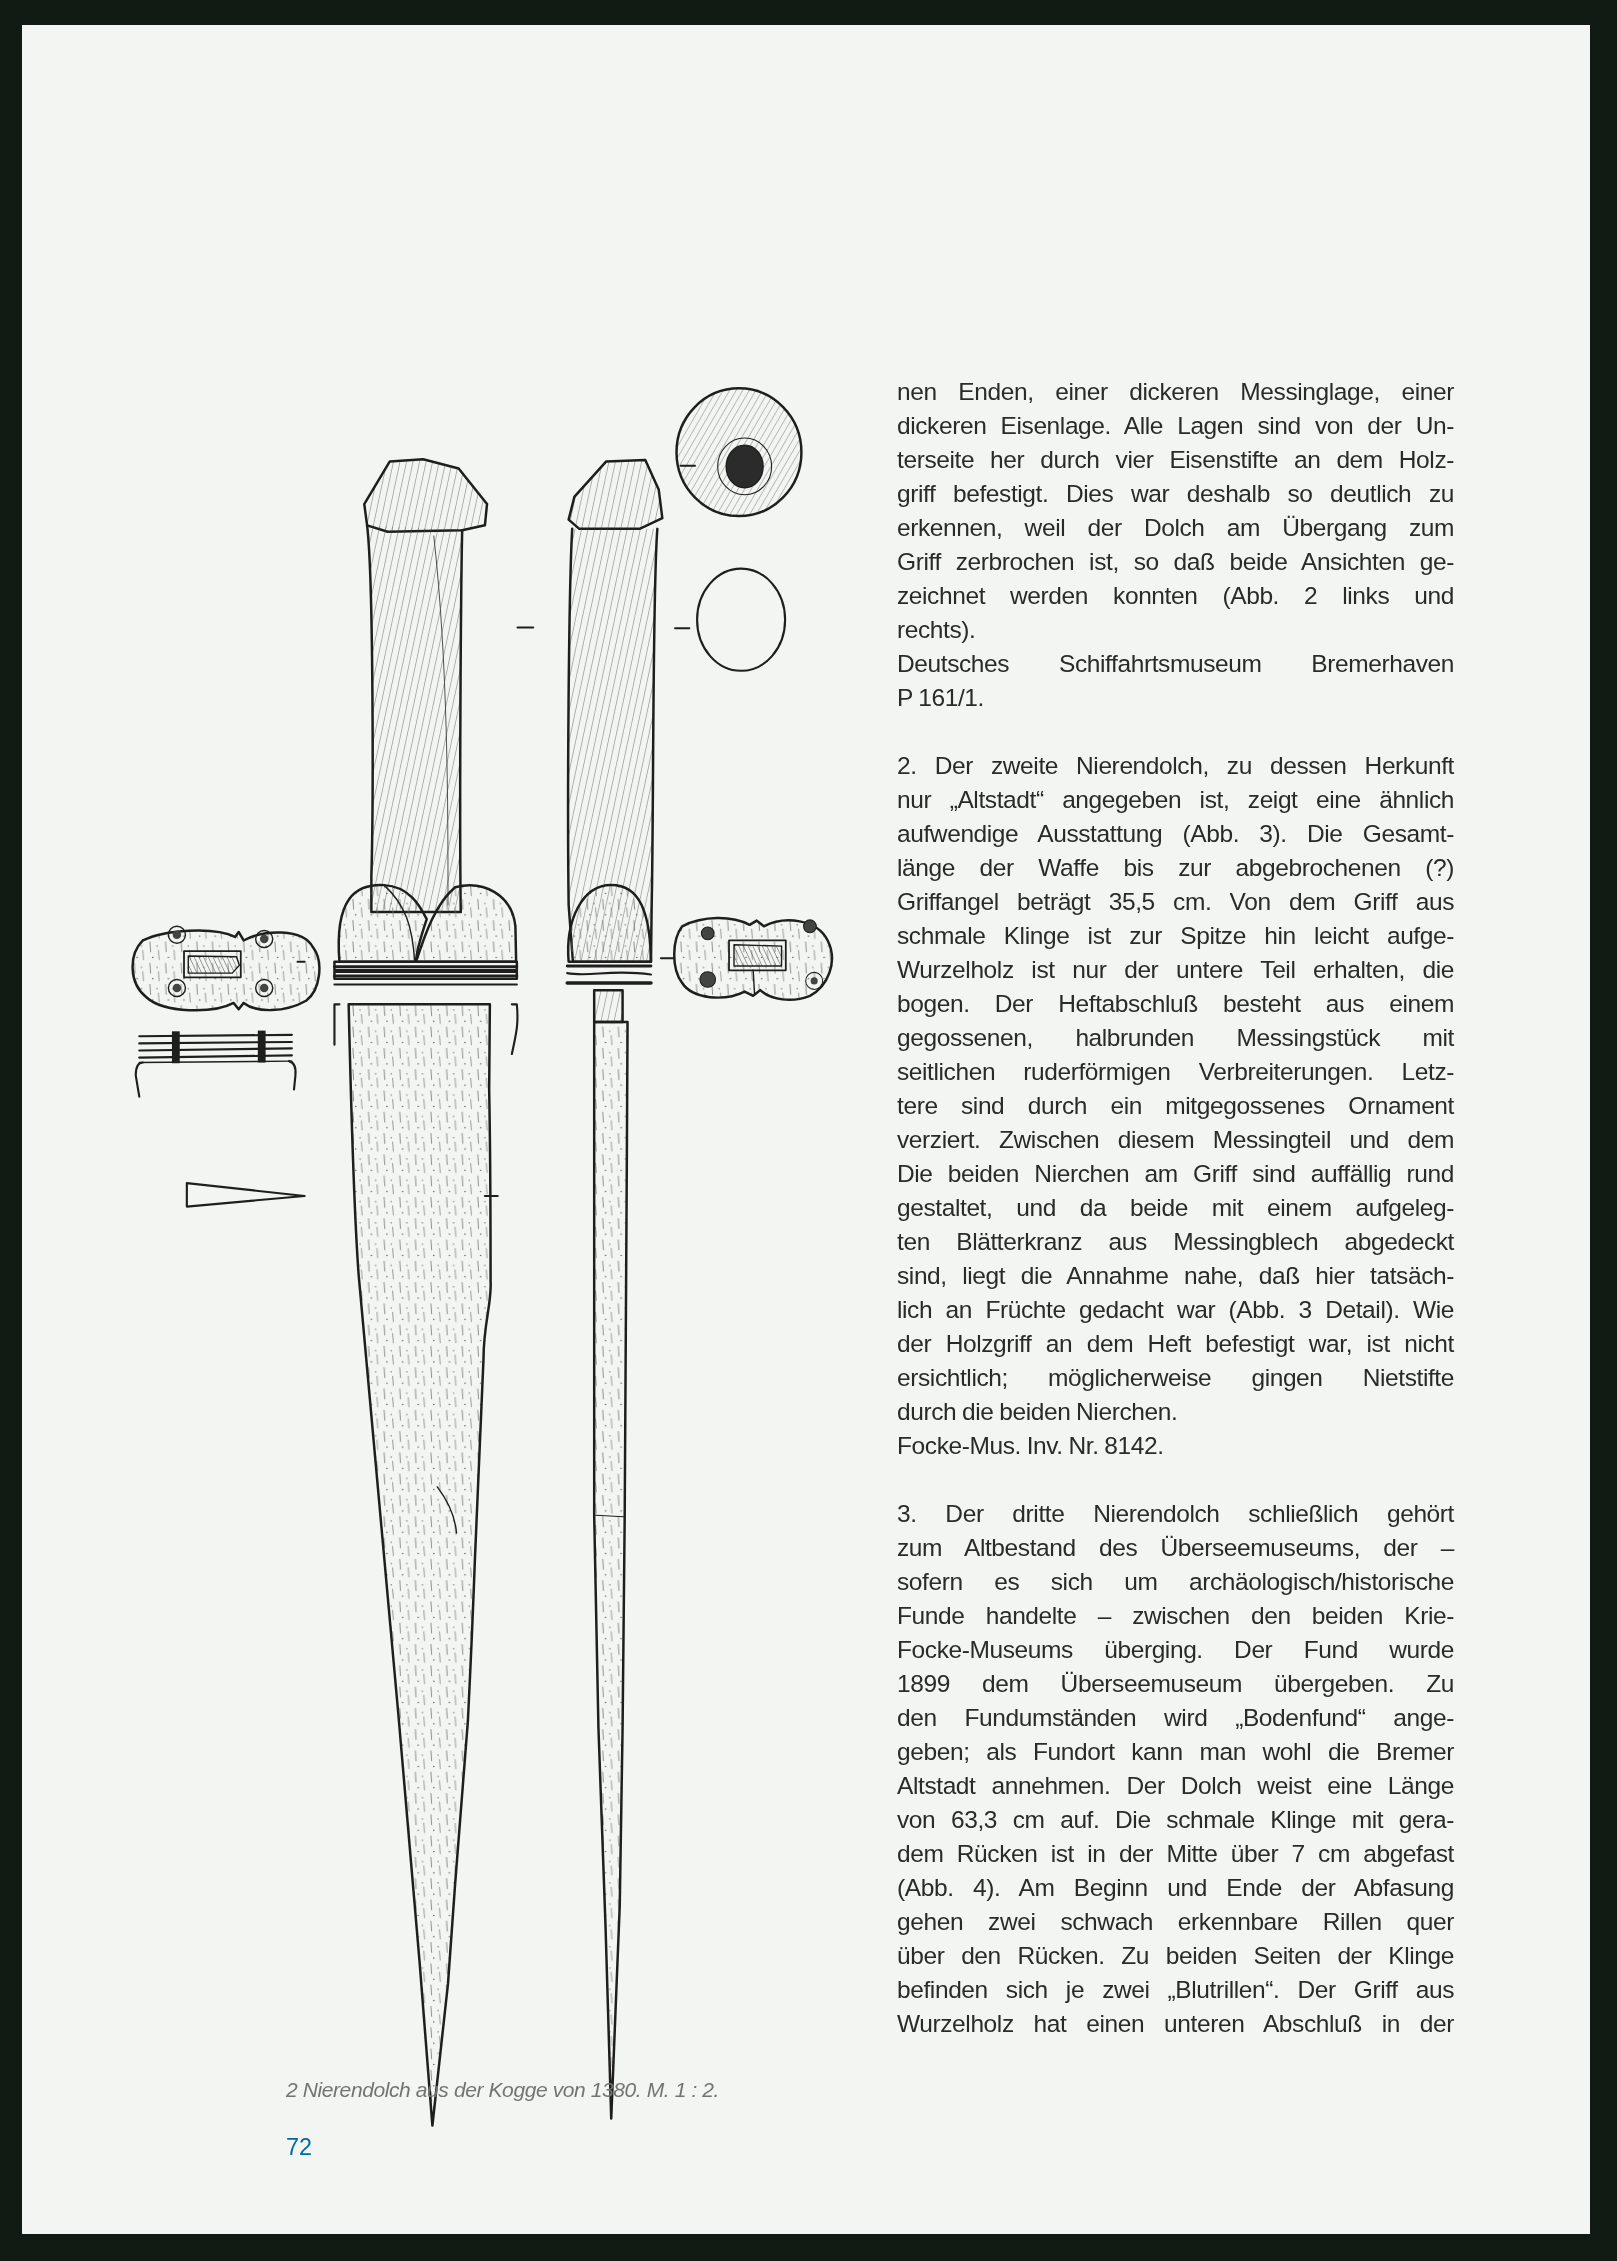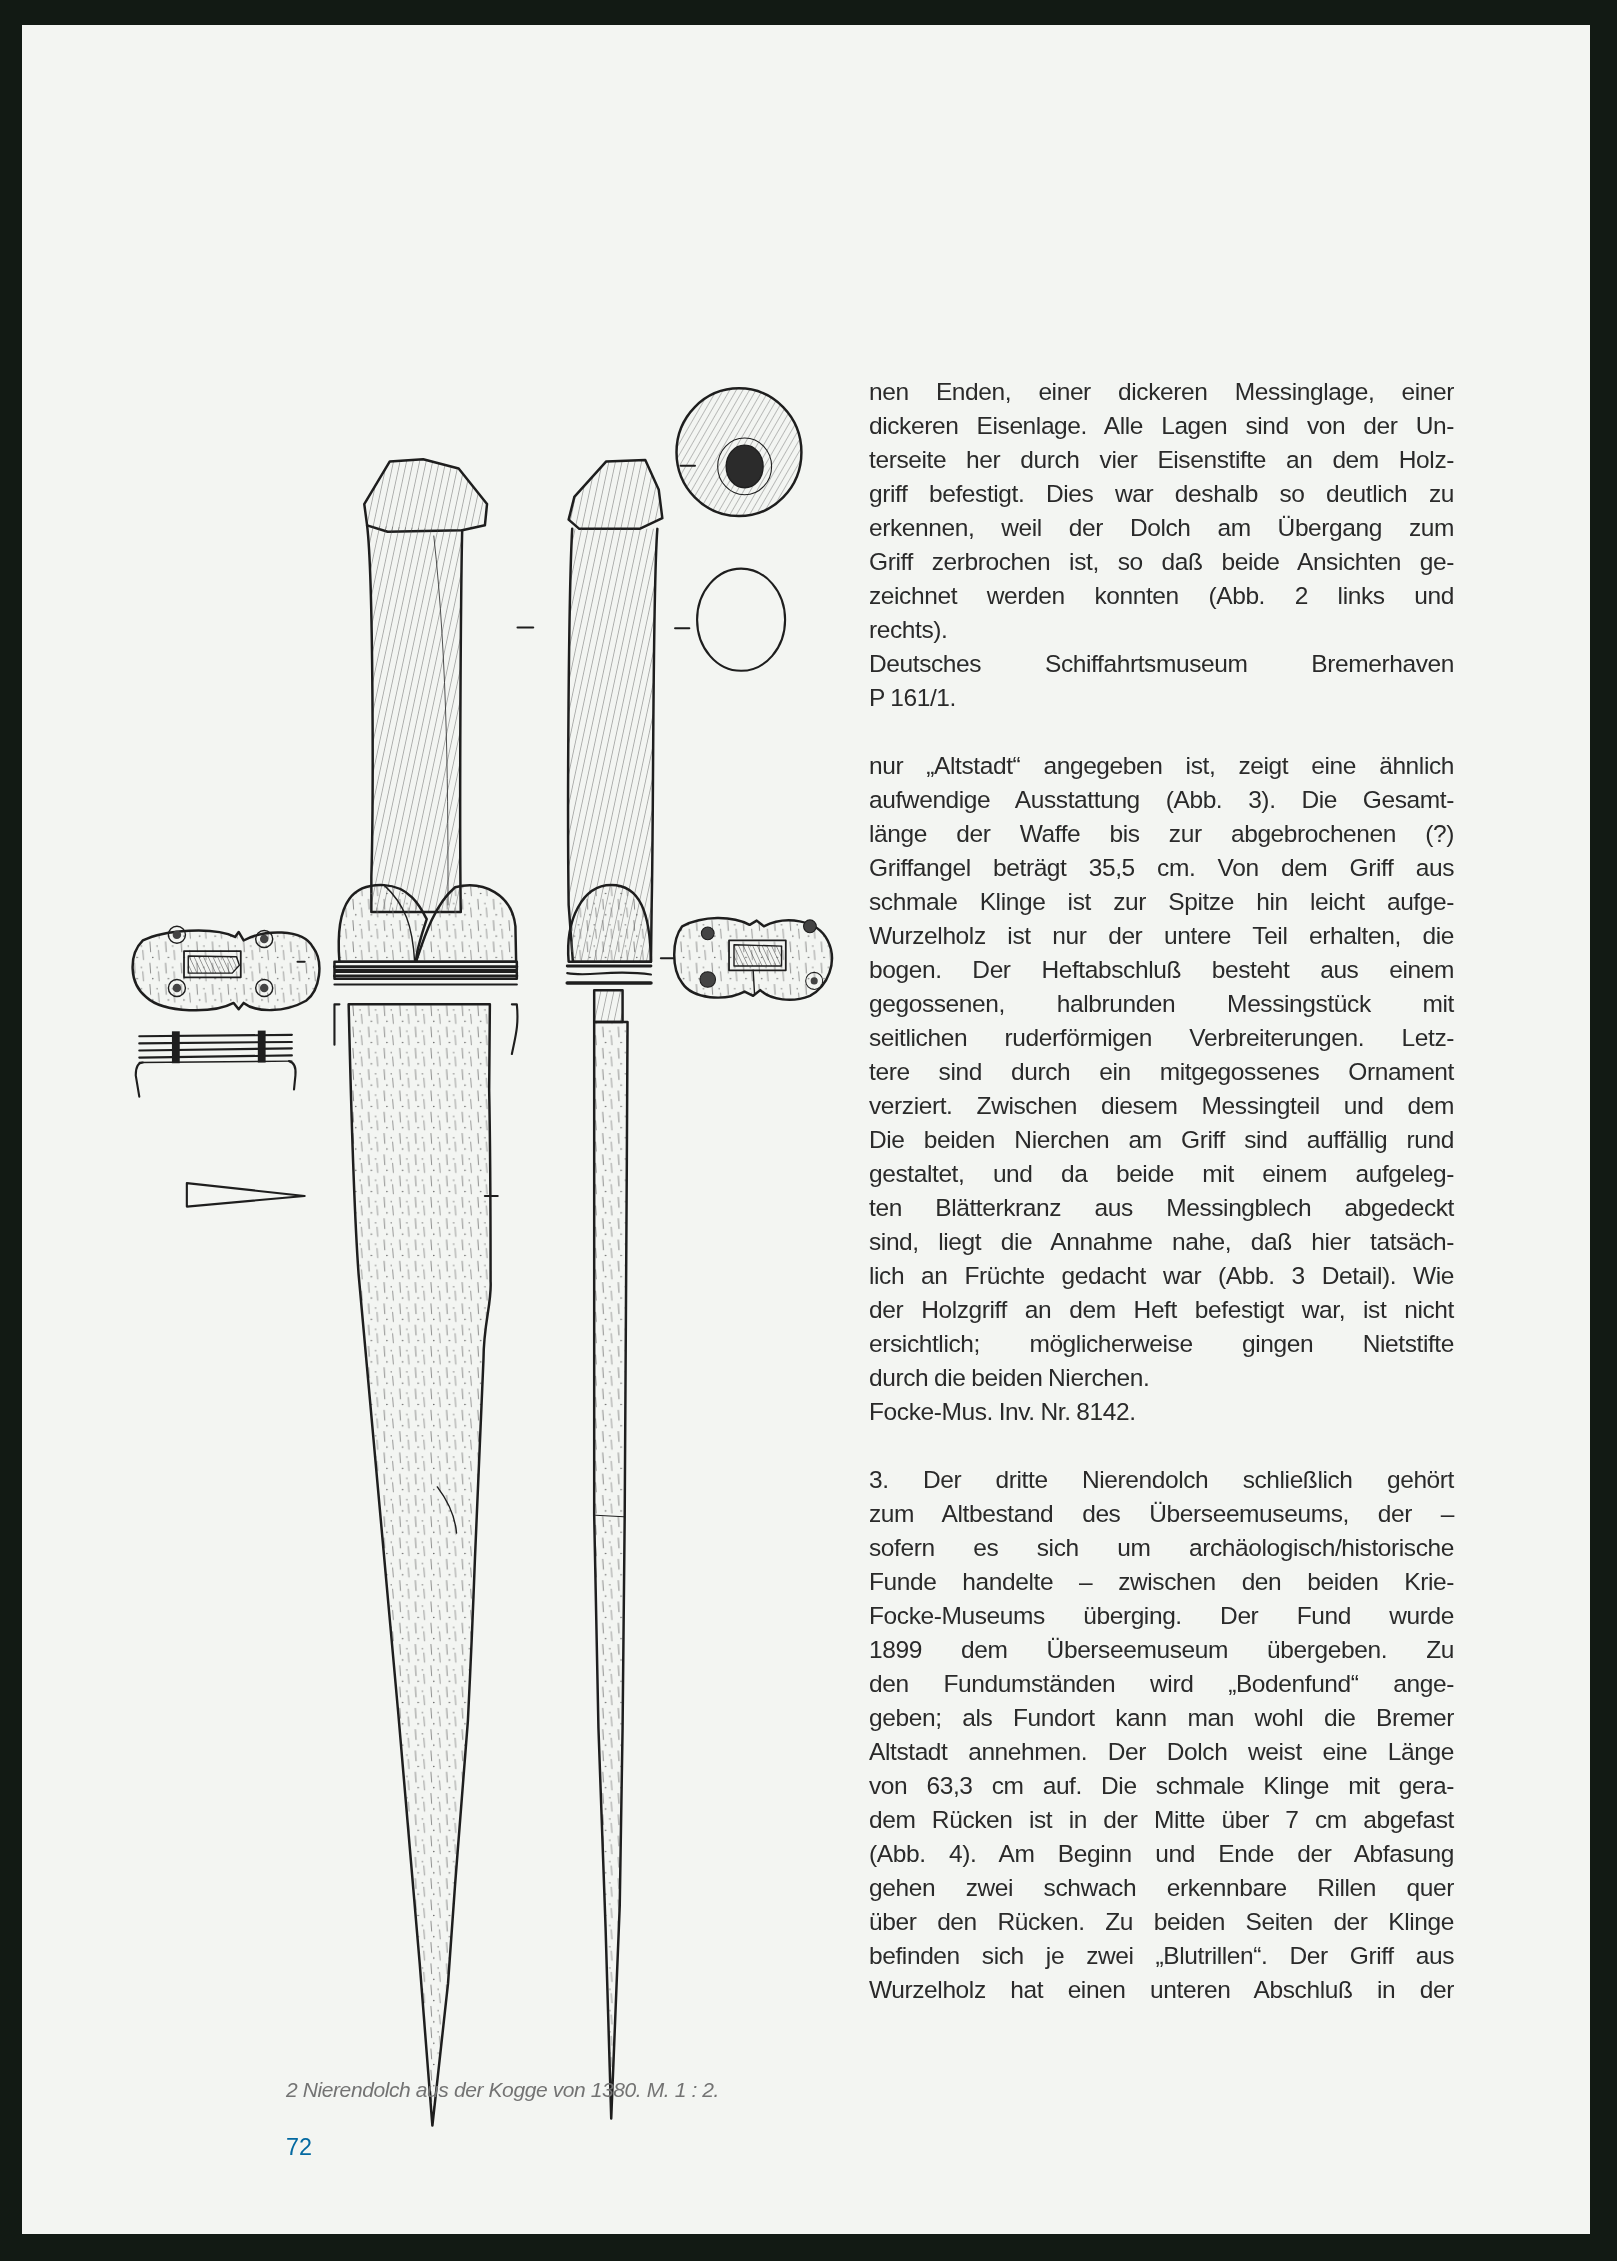--- a/index.html
+++ b/index.html
@@ -26,21 +26,21 @@
     position: absolute;
     left: 847px; top: 350px;
     width: 585px;
     color: #2a2a2a;
     font-size: 24.5px;
     line-height: 34px;
     letter-spacing: -0.4px;
     word-spacing: -0.7px;
   }
   .para { margin: 0; text-align: justify; text-align-last: left; }
-  .para .line { display: block; text-align: justify; text-align-last: justify; white-space: nowrap; }
+  .para .line { display: block; text-align: justify; text-align-last: justify; white-space: nowrap; margin-left: 28px; }
   .para .line.last { text-align-last: left; }
   .para + .para.gap { margin-top: 34px; }
   .caption {
     position: absolute;
     left: 264px; top: 2053px;
     font-size: 21px;
     font-style: italic;
     color: #737373;
     letter-spacing: -0.4px;
   }
@@ -194,20 +194,21 @@
       <span class="line">zeichnet werden konnten (Abb. 2 links und</span>
       <span class="line last">rechts).</span>
     </p>
 
     <p class="para">
       <span class="line">Deutsches Schiffahrtsmuseum Bremerhaven</span>
       <span class="line last">P 161/1.</span>
     </p>
 
     <p class="para gap">
+      <span class="line">2. Der zweite Nierendolch, zu dessen Herkunft</span>
       <span class="line">nur „Altstadt“ angegeben ist, zeigt eine ähnlich</span>
       <span class="line">aufwendige Ausstattung (Abb. 3). Die Gesamt-</span>
       <span class="line">länge der Waffe bis zur abgebrochenen (?)</span>
       <span class="line">Griffangel beträgt 35,5 cm. Von dem Griff aus</span>
       <span class="line">schmale Klinge ist zur Spitze hin leicht aufge-</span>
       <span class="line">Wurzelholz ist nur der untere Teil erhalten, die</span>
       <span class="line">bogen. Der Heftabschluß besteht aus einem</span>
       <span class="line">gegossenen, halbrunden Messingstück mit</span>
       <span class="line">seitlichen ruderförmigen Verbreiterungen. Letz-</span>
       <span class="line">tere sind durch ein mitgegossenes Ornament</span>

